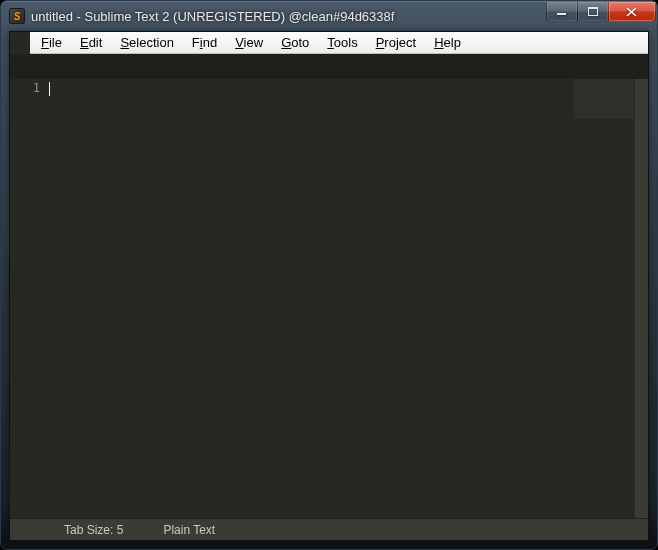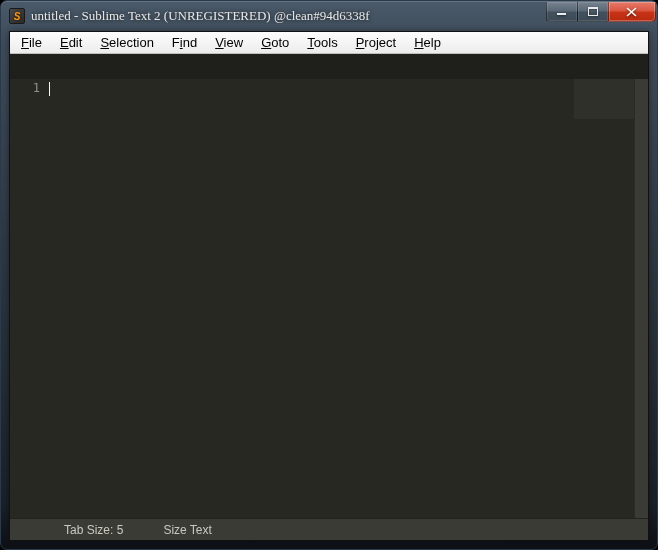--- a/index.html
+++ b/index.html
@@ -31,21 +31,21 @@
     width: 16px; height: 16px;
     background: linear-gradient(135deg, #4a4a4a 0%, #2a2a2a 100%);
     border: 1px solid #1a1a1a;
     border-radius: 2px;
     display: flex; align-items: center; justify-content: center;
     margin-right: 6px;
     font-size: 10px; font-weight: bold;
     color: #ff9500;
     font-style: italic;
   }
-  .title-text { flex: 1; white-space: nowrap; overflow: hidden; font-family: Liberation Serif, serif; }
+  .title-text { flex: 1; white-space: nowrap; overflow: hidden; }
   .win-controls { display: flex; height: 20px; margin-top: -8px; margin-right: 1px;}
   .win-btn {
     width: 32px; height: 20px;
     border: 1px solid rgba(0,0,0,0.4);
     border-top: none;
     display: flex; align-items: center; justify-content: center;
     margin-left: -1px;
     background: linear-gradient(to bottom, rgba(255,255,255,0.25) 0%, rgba(255,255,255,0.1) 48%, rgba(0,0,0,0.05) 52%, rgba(0,0,0,0.1) 100%);
     box-shadow: inset 0 0 0 1px rgba(255,255,255,0.1);
   }
@@ -66,20 +66,21 @@
     box-shadow: 0 0 6px rgba(0,0,0,0.4);
   }
   .menubar {
     height: 22px;
     background: linear-gradient(to bottom, #fdfdfd 0%, #ececec 100%);
     border-bottom: 1px solid #bfbfbf;
     display: flex; align-items: center;
     padding: 0 2px;
     font-size: 13px;
     color: #000;
+    margin-left: 20px;
   }
   .menu-item {
     padding: 2px 9px;
     cursor: default;
   }
   .menu-item .ul { text-decoration: underline; }
   .editor-area {
     flex: 1;
     background: #22231e;
     display: flex;
@@ -193,17 +194,17 @@
             <span class="cursor"></span>
           </div>
           <div class="vscroll"></div>
         </div>
       </div>
       <div class="minimap"></div>
     </div>
 
     <div class="statusbar">
       <div class="status-seg">Tab Size: 5</div>
-      <div class="status-seg">Size Text</div>
+      <div class="status-seg">Plain Text</div>
     </div>
 
   </div>
 </div>
 
 </body></html>

